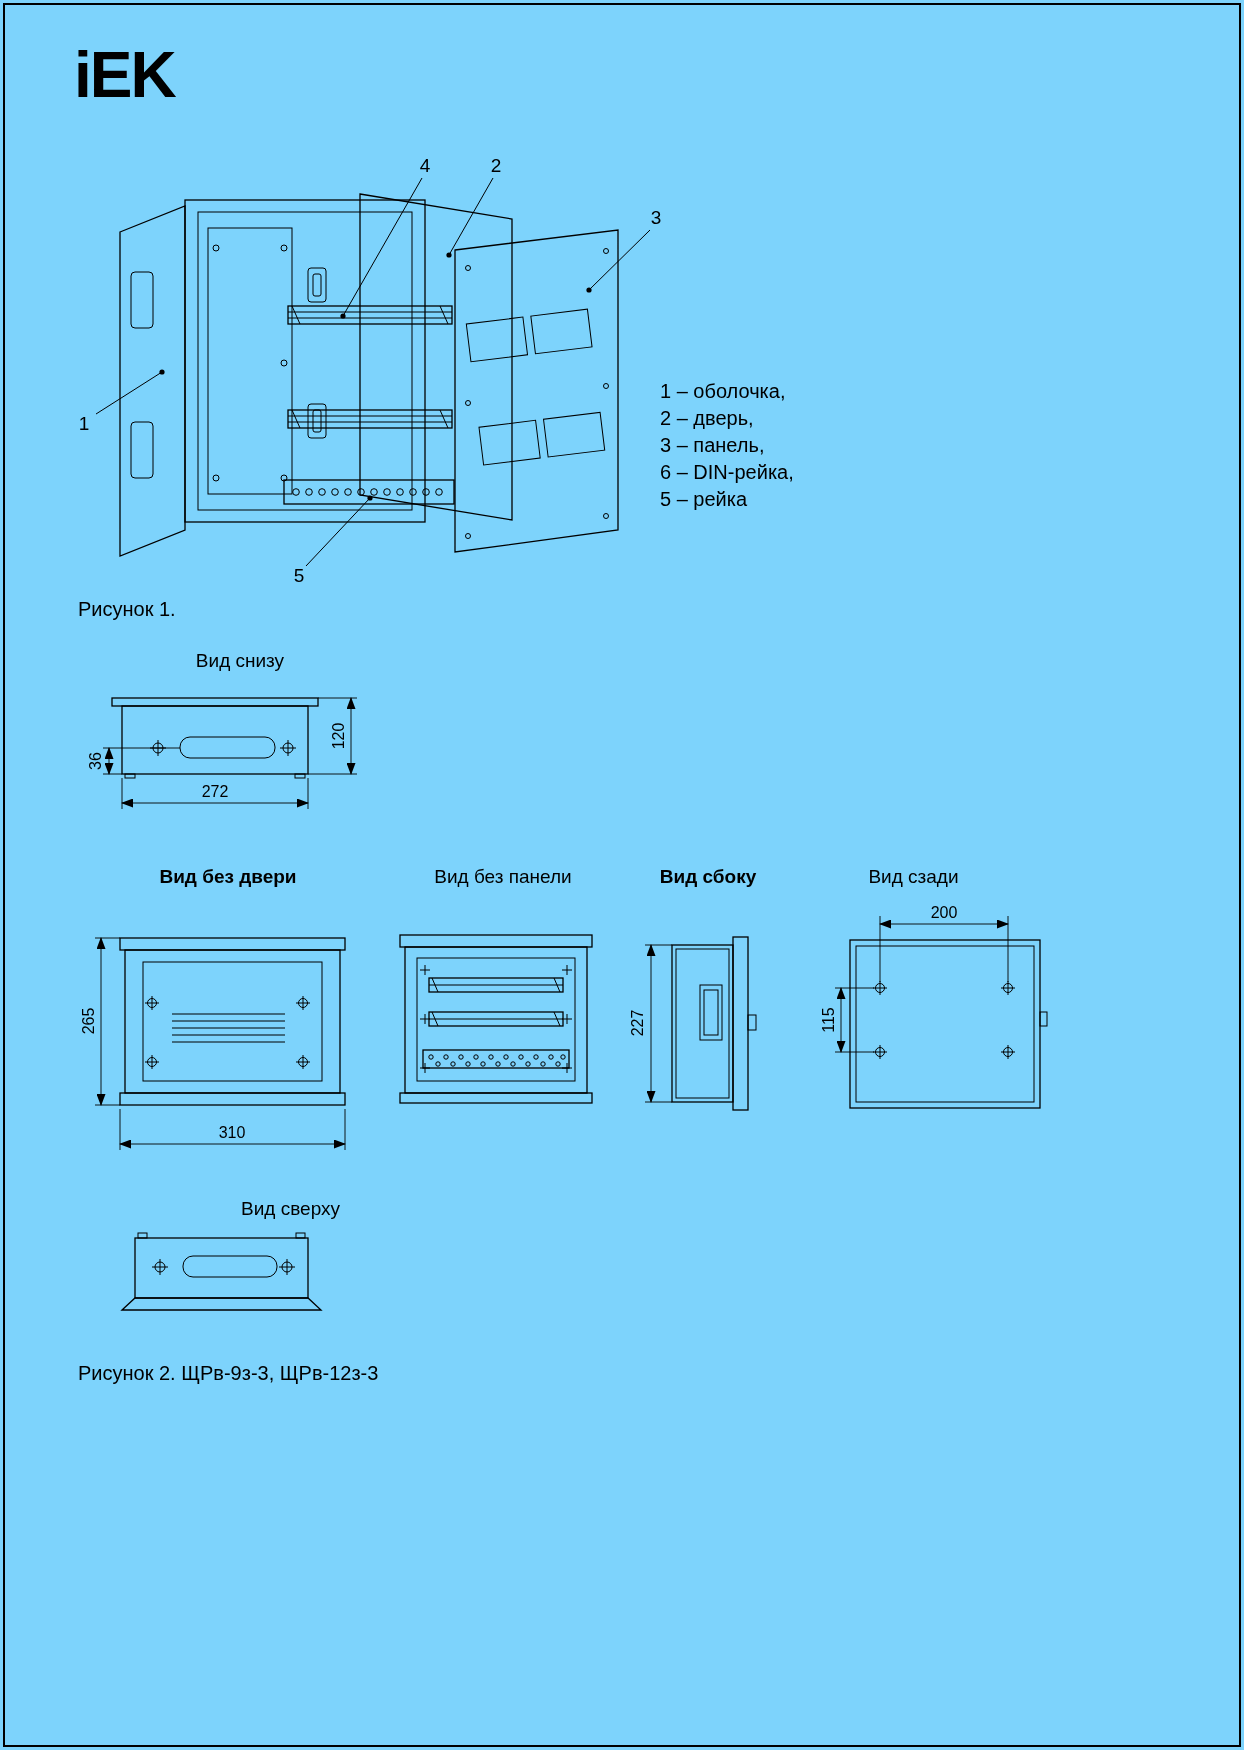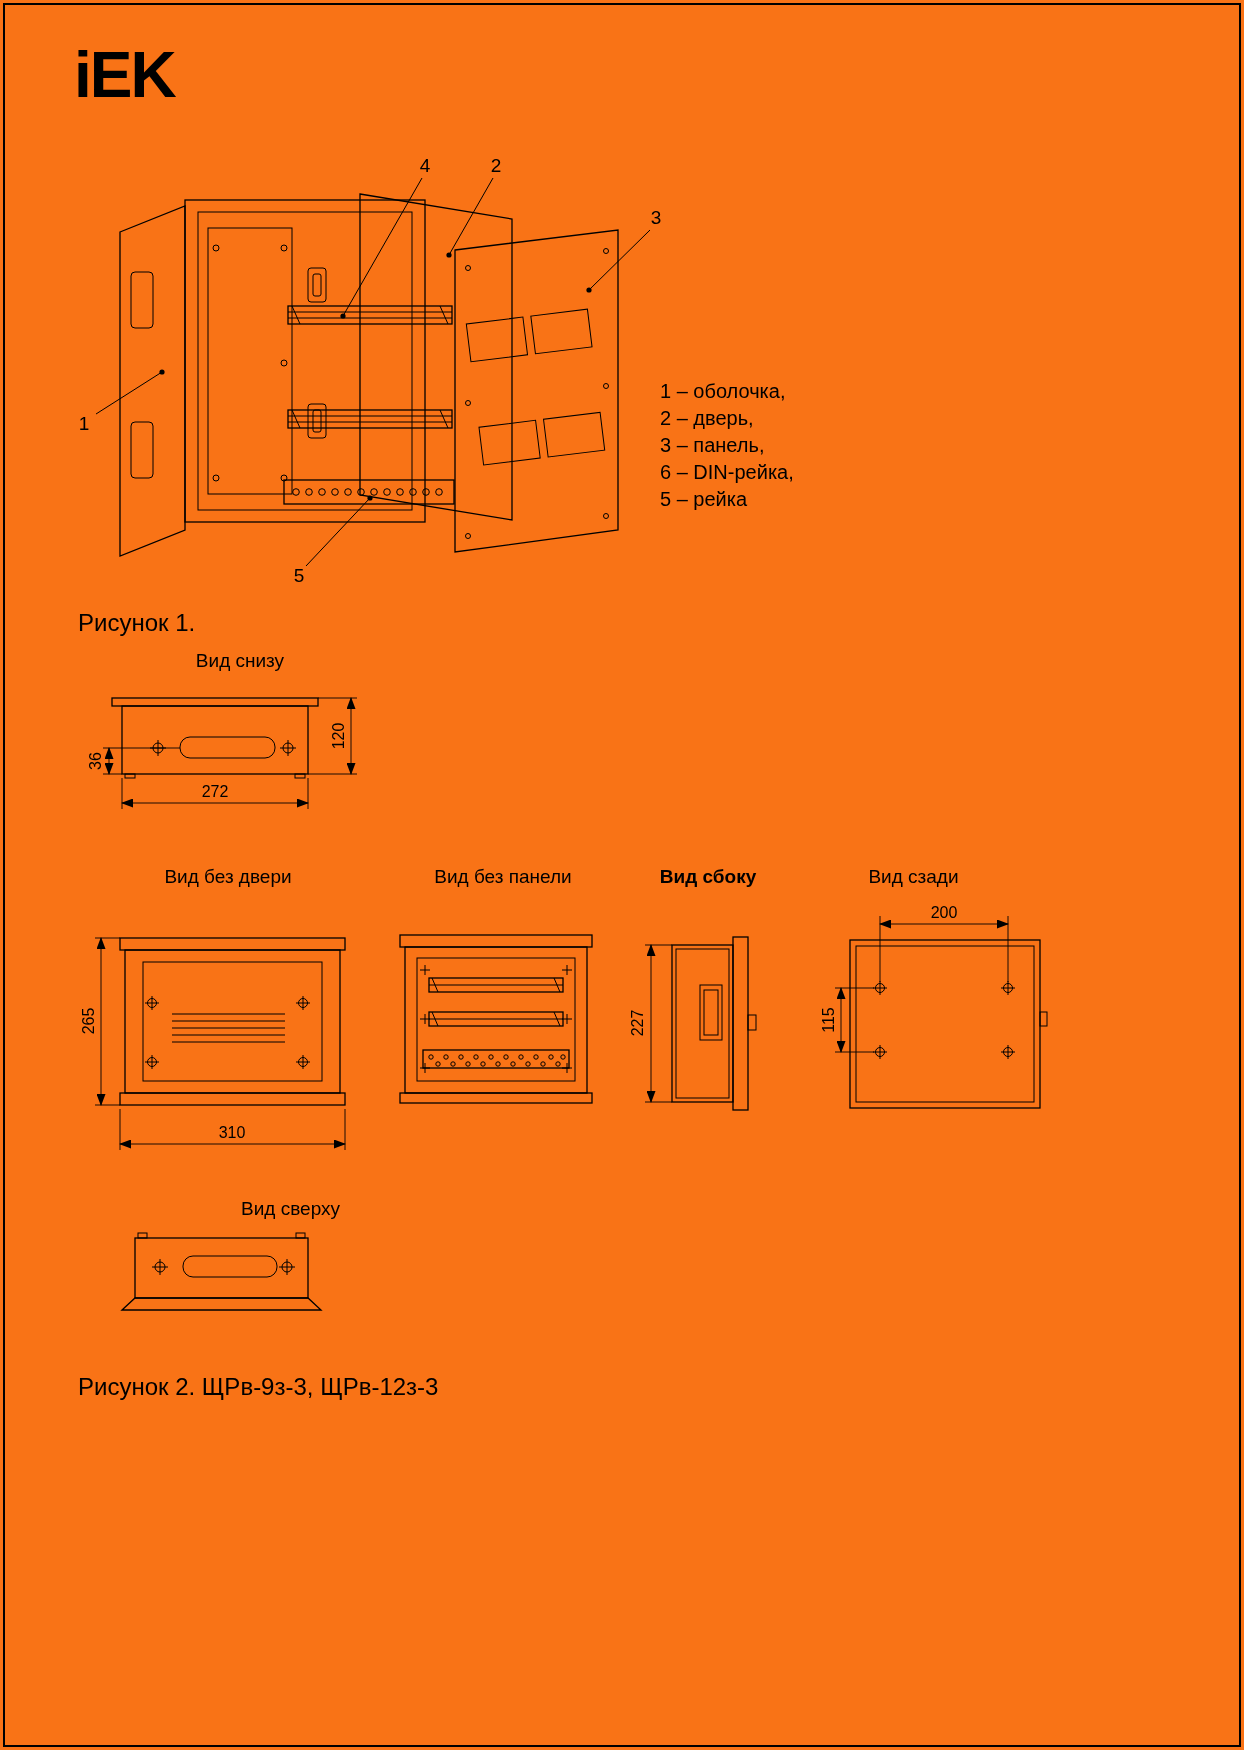--- a/index.html
+++ b/index.html
@@ -1,21 +1,21 @@
 <!DOCTYPE html>
 <html><head>
 <meta charset="utf-8">
 <style>
   html,body{margin:0;padding:0;background:#ffffff;}
-  .page{position:relative;width:1244px;height:1750px;background:#f97316;
+  .page{position:relative;width:1244px;height:1750px;background:#7dd3fc;
         font-family:"Liberation Sans","DejaVu Sans",sans-serif;color:#000;overflow:hidden;}
   .page-border{position:absolute;left:3px;top:3px;right:3px;bottom:3px;border:2px solid #000;pointer-events:none;}
   .abs{position:absolute;}
   .logo{font-weight:bold;font-size:64px;letter-spacing:-2px;}
-  .caption{font-size:24px;margin-top:11px;}
+  .caption{font-size:20px;}
   .view-title{font-size:19px;text-align:center;}
   .legend{font-size:20px;line-height:27px;}
   svg{overflow:visible;display:block;}
   svg text{font-family:"Liberation Sans","DejaVu Sans",sans-serif;fill:#000;}
   .dim-t{font-size:16px;}
   .callout-t{font-size:19px;}
   .ol{fill:none;stroke:#000;stroke-width:1.3;}
   .tl{fill:none;stroke:#000;stroke-width:1;}
   .dl{fill:none;stroke:#000;stroke-width:0.9;}
 </style>
@@ -157,21 +157,21 @@
       <line class="dl" x1="37" y1="92" x2="18" y2="92"></line>
       <line class="dl" x1="24" y1="66" x2="24" y2="92" marker-start="url(#arr)" marker-end="url(#arr)"></line>
       <text class="dim-t" x="16" y="79" transform="rotate(-90 16 79)" text-anchor="middle">36</text>
       <line class="dl" x1="37" y1="96" x2="37" y2="127"></line>
       <line class="dl" x1="223" y1="96" x2="223" y2="127"></line>
       <line class="dl" x1="37" y1="121" x2="223" y2="121" marker-start="url(#arr)" marker-end="url(#arr)"></line>
       <text class="dim-t" x="130" y="115" text-anchor="middle">272</text>
     </g>
   </svg>
 
-  <div class="abs view-title" style="left:128px;top:866px;width:200px;">Вид без двери</div>
+  <div class="abs view-title" style="left:128px;top:866px;width:200px;font-weight:bold;">Вид без двери</div>
   <div class="abs view-title" style="left:398px;top:866px;width:210px;">Вид без панели</div>
   <div class="abs view-title" style="left:628px;top:866px;width:160px;font-weight:bold;">Вид сбоку</div>
   <div class="abs view-title" style="left:826px;top:866px;width:175px;">Вид сзади</div>
 
   <svg class="abs" style="left:85px;top:918px;" width="300" height="260" viewBox="0 0 300 260">
     <g>
       <rect class="ol" x="35" y="20" width="225" height="12"></rect>
       <rect class="ol" x="40" y="32" width="215" height="143"></rect>
       <rect class="ol" x="35" y="175" width="225" height="12"></rect>
       <rect class="tl" x="58" y="44" width="179" height="119"></rect>

